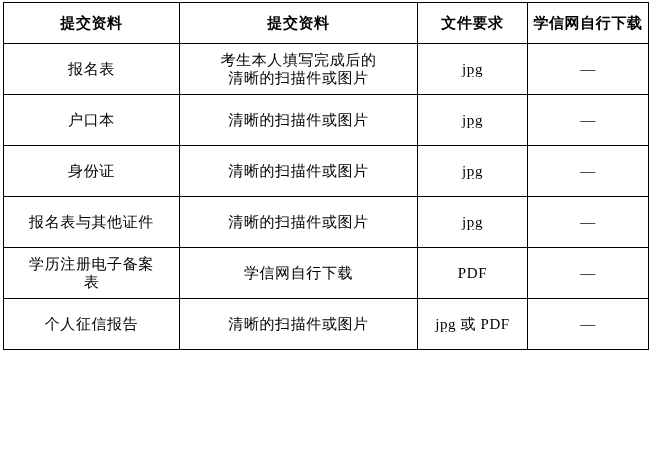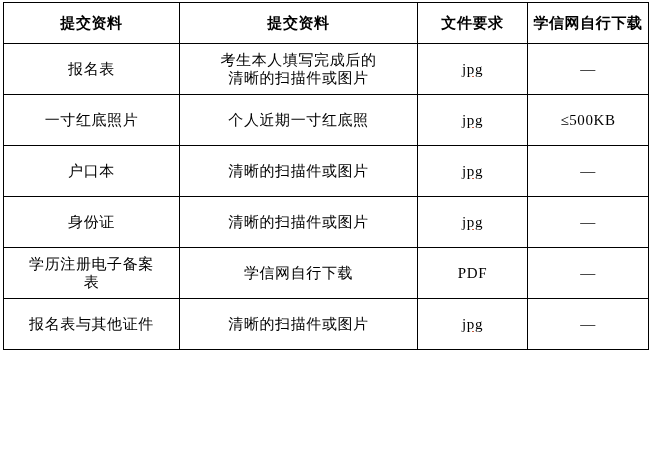--- a/index.html
+++ b/index.html
@@ -94,47 +94,47 @@
       <tr>
         <td>报名表</td>
         <td>
           <span class="two-line">考生本人填写完成后的</span>
           <span class="two-line">清晰的扫描件或图片</span>
         </td>
         <td><span class="fmt">jpg</span></td>
         <td class="dash">—</td>
       </tr>
       <tr>
-        <td>一寸红底照片</td>
-        <td>个人近期一寸红底照</td>
-        <td><span class="fmt">jpg</span></td>
-        <td class="dash">≤500KB</td>
-      </tr>
-      <tr>
         <td>户口本</td>
         <td>清晰的扫描件或图片</td>
         <td><span class="fmt">jpg</span></td>
         <td class="dash">—</td>
       </tr>
       <tr>
         <td>身份证</td>
+        <td>清晰的扫描件或图片</td>
+        <td><span class="fmt">jpg</span></td>
+        <td class="dash">—</td>
+      </tr>
+      <tr>
+        <td>报名表与其他证件</td>
         <td>清晰的扫描件或图片</td>
         <td><span class="fmt">jpg</span></td>
         <td class="dash">—</td>
       </tr>
       <tr>
         <td>
           <span class="two-line">学历注册电子备案</span>
           <span class="two-line">表</span>
         </td>
         <td>学信网自行下载</td>
         <td><span class="fmt plain">PDF</span></td>
         <td class="dash">—</td>
       </tr>
       <tr>
-        <td>报名表与其他证件</td>
+        <td>个人征信报告</td>
         <td>清晰的扫描件或图片</td>
-        <td><span class="fmt">jpg</span></td>
+        <td class="mixed"><span class="u">jpg</span><span> 或 PDF</span></td>
         <td class="dash">—</td>
       </tr>
     </tbody>
   </table>
 </div>
 
 </body></html>

